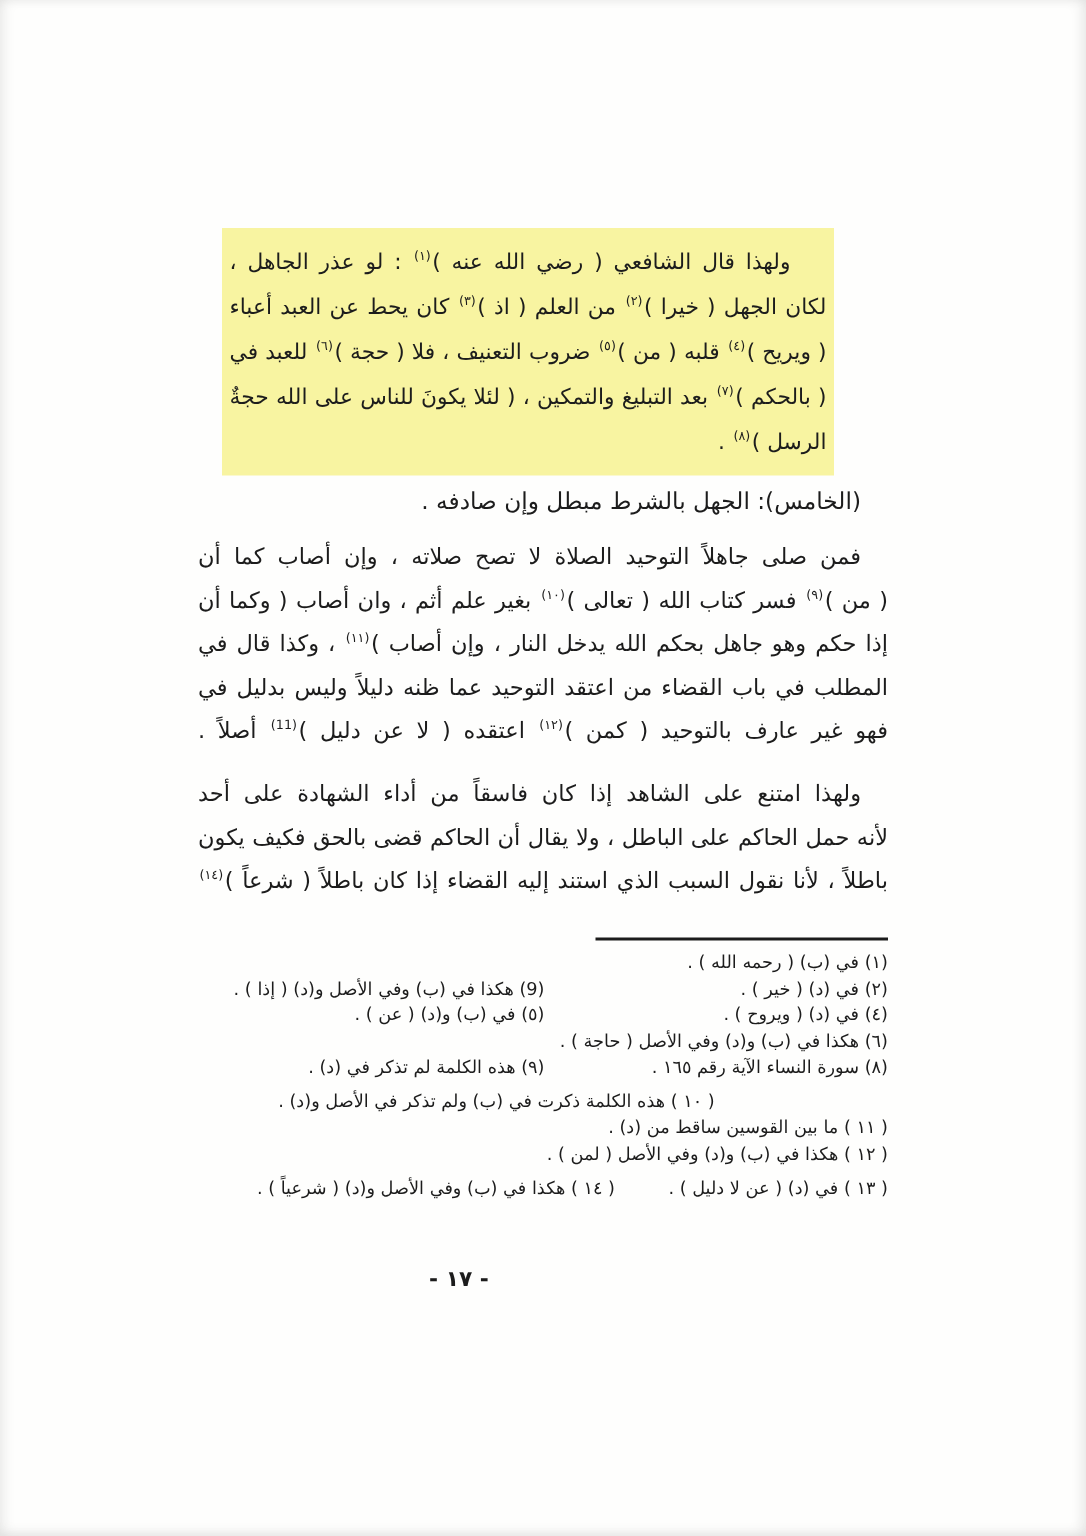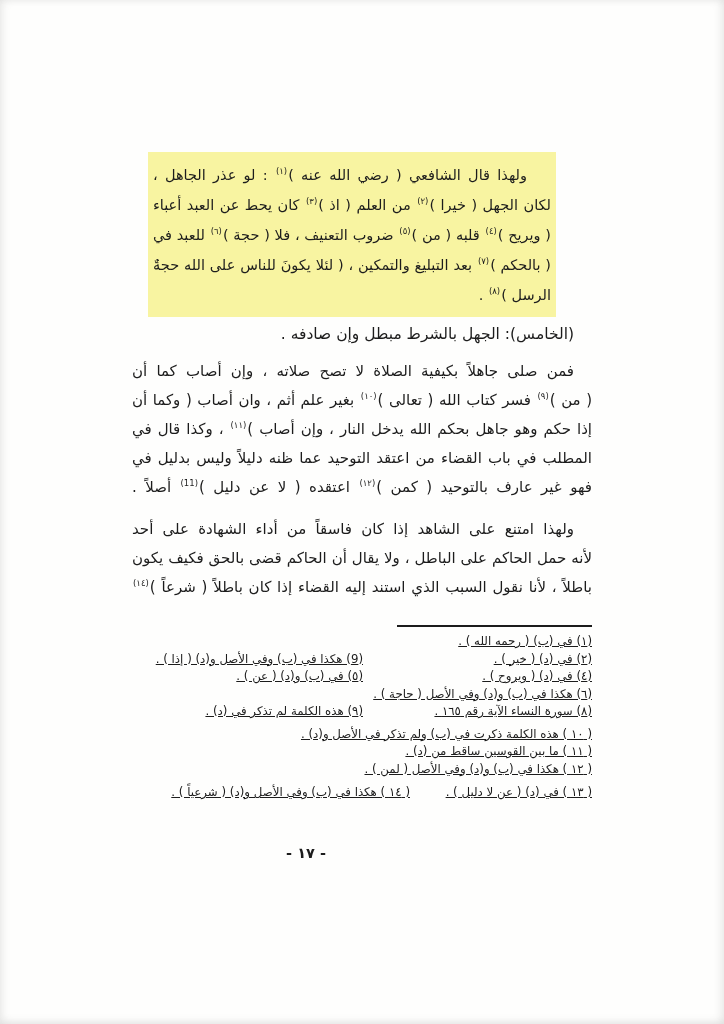--- a/index.html
+++ b/index.html
@@ -30,24 +30,24 @@
   .heading { top:320px; height:29px; line-height:29px; text-align:right; padding-right:18px; font-size:15.5px; }
   .para1 { top:357px; }
   .para2 { top:515px; }
 
   sup.fn-ref { font-size:8.5px; line-height:0; vertical-align:6px; padding:0 1px; }
 
   
   .fn-rule { position:absolute; top:625px; left:397px; width:195px; height:2px; background:#1c1c1c; }
   .footnotes { position:absolute; top:633px; left:132px; width:460px; font-size:11.8px; }
   .fn-row { display:flex; line-height:17.5px; }
-  .fn-cell { flex:0 0 auto; white-space:nowrap; text-align:right; overflow:visible;text-decoration:underline; }
+  .fn-cell { flex:0 0 auto; white-space:nowrap; text-align:right; overflow:visible; }
   .fn-right { width:229px; }
   .fn-left  { width:231px; }
-  .fn-row.gap-sm { margin-top:5px; }
+  .fn-row.gap-sm { margin-top:5px;justify-content:center; }
   .fn-row.gap-md { margin-top:6px; }
   .fn-row.split-last .fn-right { width:152px;padding-left:30px; }
   .fn-row.split-last .fn-left  { width:308px; }
 
   .page-number {
     position:absolute; top:845px; left:0; width:612px;
     text-align:center; font-size:14.5px; font-weight:bold; letter-spacing:1px;
   }
 </style>
 </head>
@@ -59,21 +59,21 @@
       <div class="line indent">ولهذا قال الشافعي ( رضي الله عنه )<sup class="fn-ref">(١)</sup> : لو عذر الجاهل ، لأجل جهله</div>
       <div class="line">لكان الجهل ( خيرا )<sup class="fn-ref">(٢)</sup> من العلم ( اذ )<sup class="fn-ref">(٣)</sup> كان يحط عن العبد أعباء التكليف</div>
       <div class="line">( ويريح )<sup class="fn-ref">(٤)</sup> قلبه ( من )<sup class="fn-ref">(٥)</sup> ضروب التعنيف ، فلا ( حجة )<sup class="fn-ref">(٦)</sup> للعبد في جهله</div>
       <div class="line">( بالحكم )<sup class="fn-ref">(٧)</sup> بعد التبليغ والتمكين ، ( لئلا يكونَ للناس على الله حجةٌ بعد</div>
       <div class="line last">الرسل )<sup class="fn-ref">(٨)</sup> .</div>
     </div>
 
   <div class="block heading">(الخامس): الجهل بالشرط مبطل وإن صادفه .</div>
 
   <div class="block para1" id="para1">
-      <div class="line indent">فمن صلى جاهلاً بكيفية الصلاة لا تصح صلاته ، وإن أصاب كما أن</div>
+      <div class="line indent">فمن صلى جاهلاً التوحيد الصلاة لا تصح صلاته ، وإن أصاب كما أن</div>
       <div class="line">( من )<sup class="fn-ref">(٩)</sup> فسر كتاب الله ( تعالى )<sup class="fn-ref">(١٠)</sup> بغير علم أثم ، وان أصاب ( وكما أن القاضي</div>
       <div class="line">إذا حكم وهو جاهل بحكم الله يدخل النار ، وإن أصاب )<sup class="fn-ref">(١١)</sup> ، وكذا قال في</div>
       <div class="line">المطلب في باب القضاء من اعتقد التوحيد عما ظنه دليلاً وليس بدليل في الحقيقة ،</div>
       <div class="line">فهو غير عارف بالتوحيد ( كمن )<sup class="fn-ref">(١٢)</sup> اعتقده ( لا عن دليل )<sup class="fn-ref">(11)</sup> أصلاً .</div>
     </div>
 
   <div class="block para2" id="para2">
       <div class="line indent">ولهذا امتنع على الشاهد إذا كان فاسقاً من أداء الشهادة على أحد الوجهين</div>
       <div class="line">لأنه حمل الحاكم على الباطل ، ولا يقال أن الحاكم قضى بالحق فكيف يكون</div>
       <div class="line">باطلاً ، لأنا نقول السبب الذي استند إليه القضاء إذا كان باطلاً ( شرعاً )<sup class="fn-ref">(١٤)</sup> كان</div>

